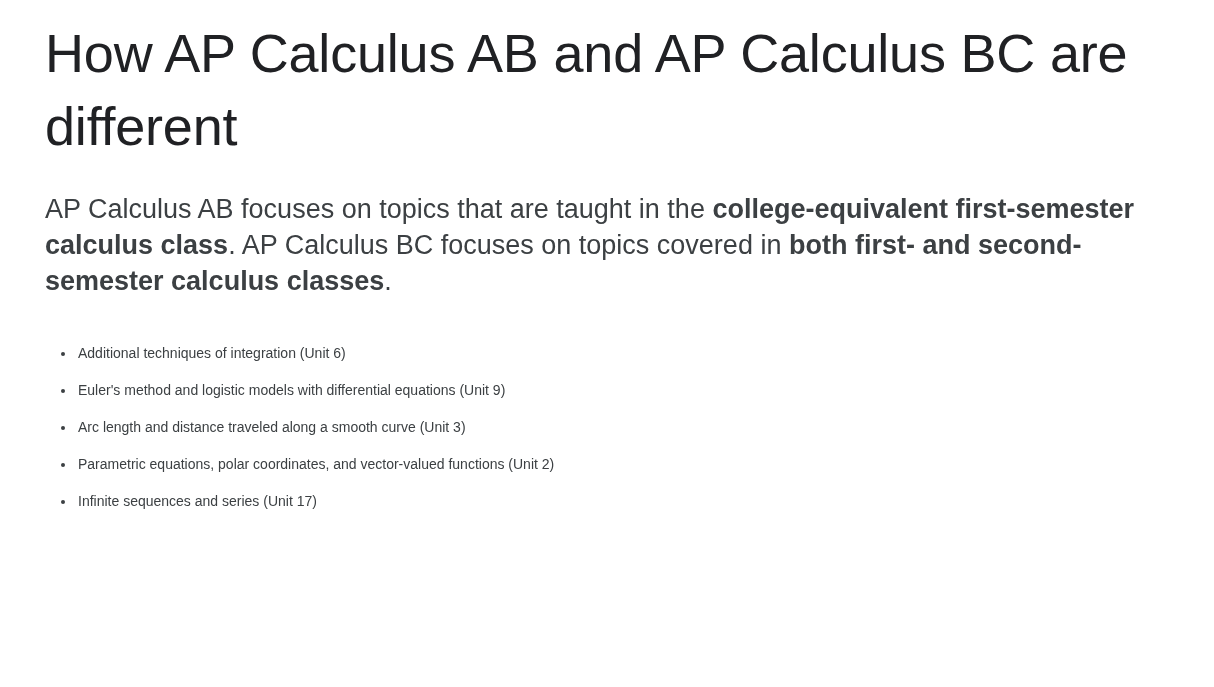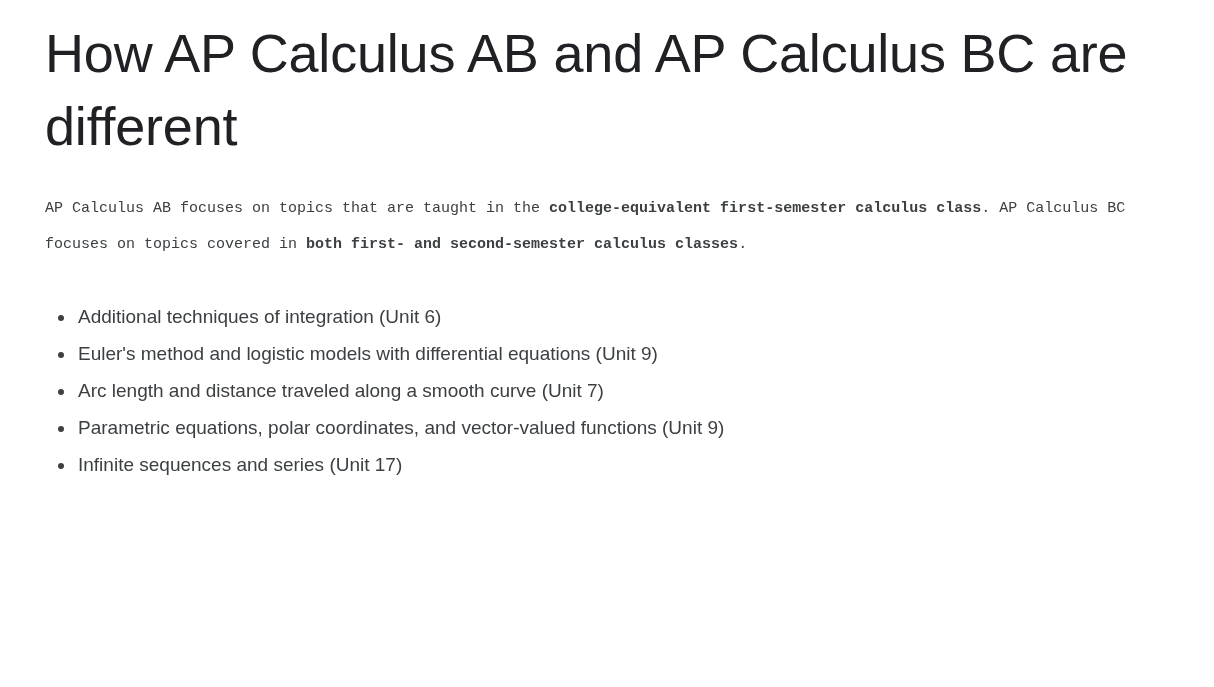--- a/index.html
+++ b/index.html
@@ -24,54 +24,53 @@
   h1.page-title {
     font-size: 54px;
     line-height: 73px;
     font-weight: 400;
     color: var(--heading-color);
     margin: 0 0 28px 0;
     max-width: 1110px;
     letter-spacing: -0.2px;
   }
   .article-body p {
-    font-size: 15px;
+    font-size: 27px;
     line-height: 36px;
     font-weight: 400;
     color: var(--body-color);
     margin: 0 0 36px 0;
     max-width: 1128px;
-    font-family: Liberation Mono, monospace;
   }
   .article-body p .b {
     font-weight: 700;
   }
   ul.topics {
     margin: 0;
     padding: 0 0 0 31px;
     max-width: 1110px;
   }
   ul.topics li {
-    font-size: 19px;
+    font-size: 14px;
     line-height: 36px;
     color: var(--body-color);
     margin: 0 0 1px 0;
     padding-left: 2px;
   }
 </style>
 </head>
 <body>
 
 <main class="page">
   <h1 class="page-title">How AP Calculus AB and AP Calculus BC are different</h1>
 
   <section class="article-body" id="paragraphs">
       <p><span>AP Calculus AB focuses on topics that are taught in the </span><span class="b">college-equivalent first-semester calculus class</span><span>. AP Calculus BC focuses on topics covered in </span><span class="b">both first- and second-semester calculus classes</span><span>.</span></p>
     </section>
 
   <ul class="topics" id="topics">
       <li>Additional techniques of integration (Unit 6)</li>
       <li>Euler's method and logistic models with differential equations (Unit 9)</li>
-      <li>Arc length and distance traveled along a smooth curve (Unit 7)</li>
-      <li>Parametric equations, polar coordinates, and vector-valued functions (Unit 9)</li>
+      <li>Arc length and distance traveled along a smooth curve (Unit 3)</li>
+      <li>Parametric equations, polar coordinates, and vector-valued functions (Unit 2)</li>
       <li>Infinite sequences and series (Unit 17)</li>
     </ul>
 </main>
 
 </body></html>

